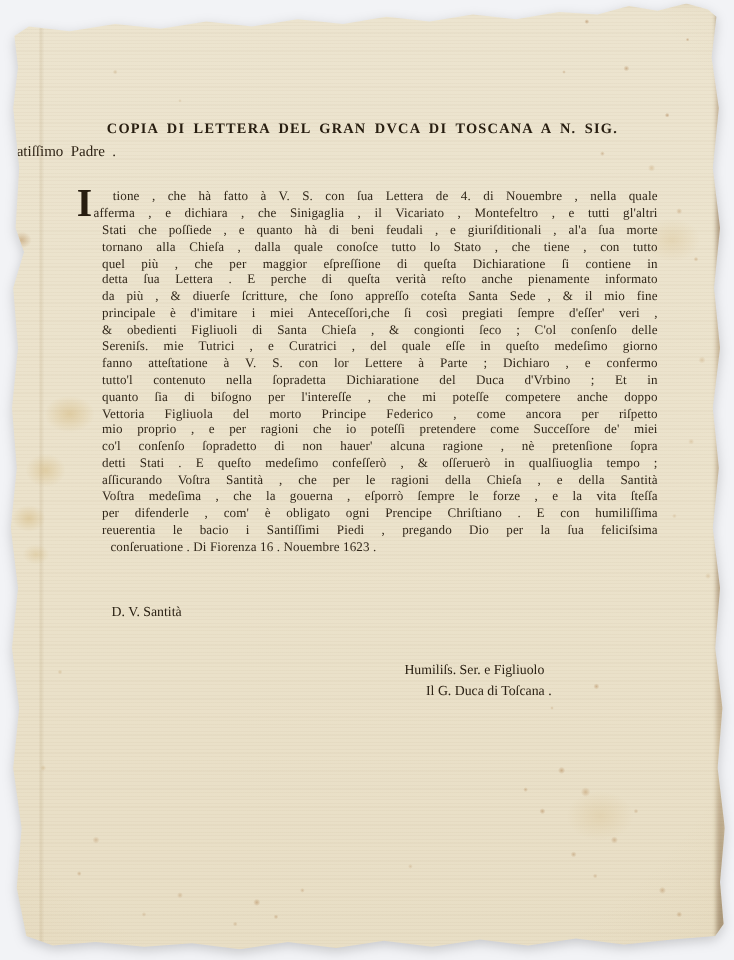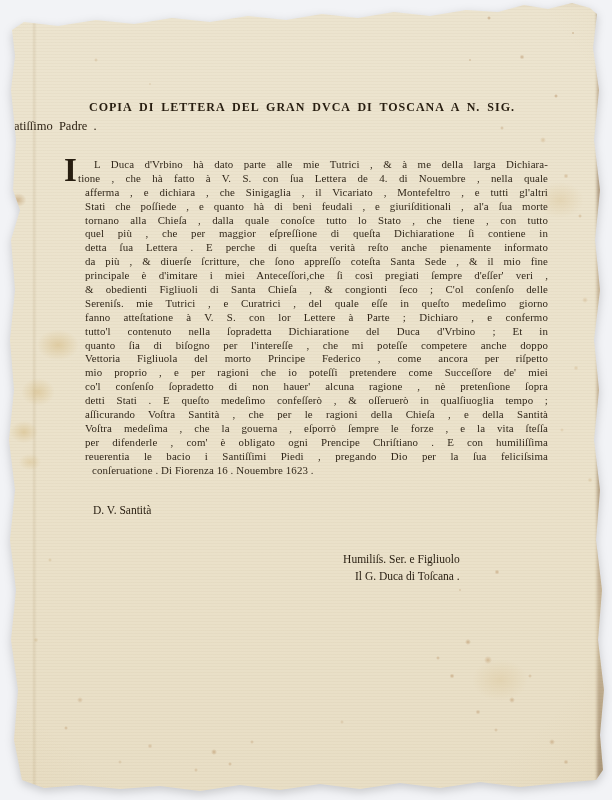--- a/index.html
+++ b/index.html
@@ -120,37 +120,36 @@
   .line:nth-child(1){ padding-left:16px; }
   .line:nth-child(2){ padding-left:0; }
   .line:nth-child(n+3){ padding-left:7px; }
   .line.last { text-align-last:left; padding-left:14px; }
   .closing {
     position:absolute; left:64px; top:504px;
     font-size:11.5px; color:#2b2114;margin-left:29px;
   }
   .signature {
     position:absolute; left:337px; top:551px;
-    font-size:11.5px; line-height:16.5px; color:#2b2114;text-align:right;
+    font-size:11.5px; line-height:16.5px; color:#2b2114;
   }
   .signature .sig-name { padding-left:18px; }
 </style>
 </head>
 <body>
 
 <div class="stage">
   <div class="paper-wrap">
     <div class="paper">
       <div class="content">
         <h1 class="title">COPIA DI LETTERA DEL GRAN DVCA DI TOSCANA A N. SIG.</h1>
         <div class="salutation">Beatiſſimo Padre .</div>
         <div class="body">
           <span class="dropcap">I</span>
           <div>
-              <div class="line">L Duca d'Vrbino hà dato parte alle mie Tutrici , &amp; à me della larga Dichiara-</div>
               <div class="line">tione , che hà fatto à V. S. con ſua Lettera de 4. di Nouembre , nella quale</div>
               <div class="line">afferma , e dichiara , che Sinigaglia , il Vicariato , Montefeltro , e tutti gl'altri</div>
               <div class="line">Stati che poſſiede , e quanto hà di beni feudali , e giuriſditionali , al'a ſua morte</div>
               <div class="line">tornano alla Chieſa , dalla quale conoſce tutto lo Stato , che tiene , con tutto</div>
               <div class="line">quel più , che per maggior eſpreſſione di queſta Dichiaratione ſi contiene in</div>
               <div class="line">detta ſua Lettera . E perche di queſta verità reſto anche pienamente informato</div>
               <div class="line">da più , &amp; diuerſe ſcritture, che ſono appreſſo coteſta Santa Sede , &amp; il mio fine</div>
               <div class="line">principale è d'imitare i miei Anteceſſori,che ſi così pregiati ſempre d'eſſer' veri ,</div>
               <div class="line">&amp; obedienti Figliuoli di Santa Chieſa , &amp; congionti ſeco ; C'ol conſenſo delle</div>
               <div class="line">Sereniſs. mie Tutrici , e Curatrici , del quale eſſe in queſto medeſimo giorno</div>

